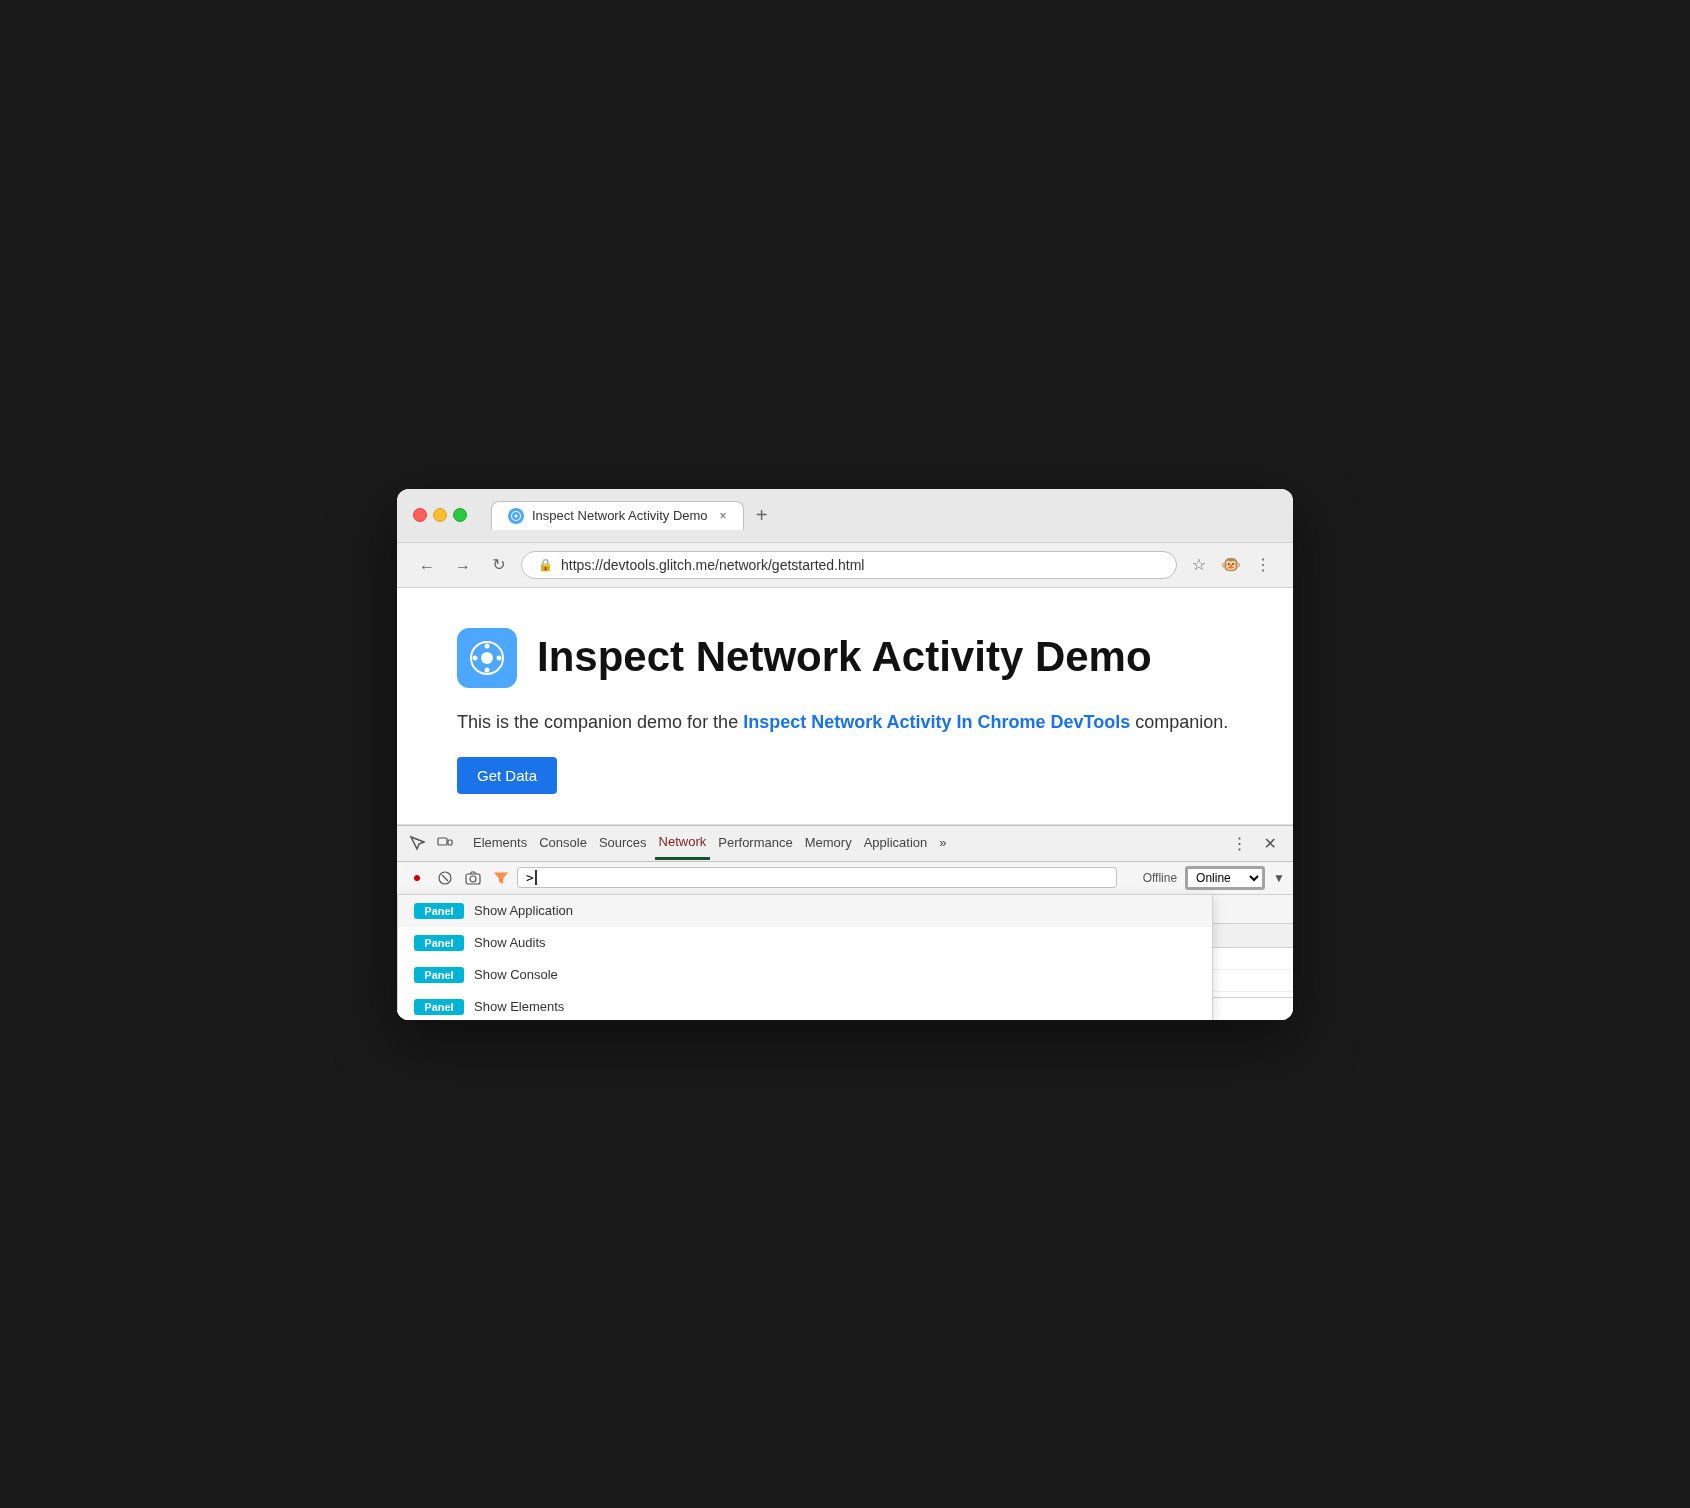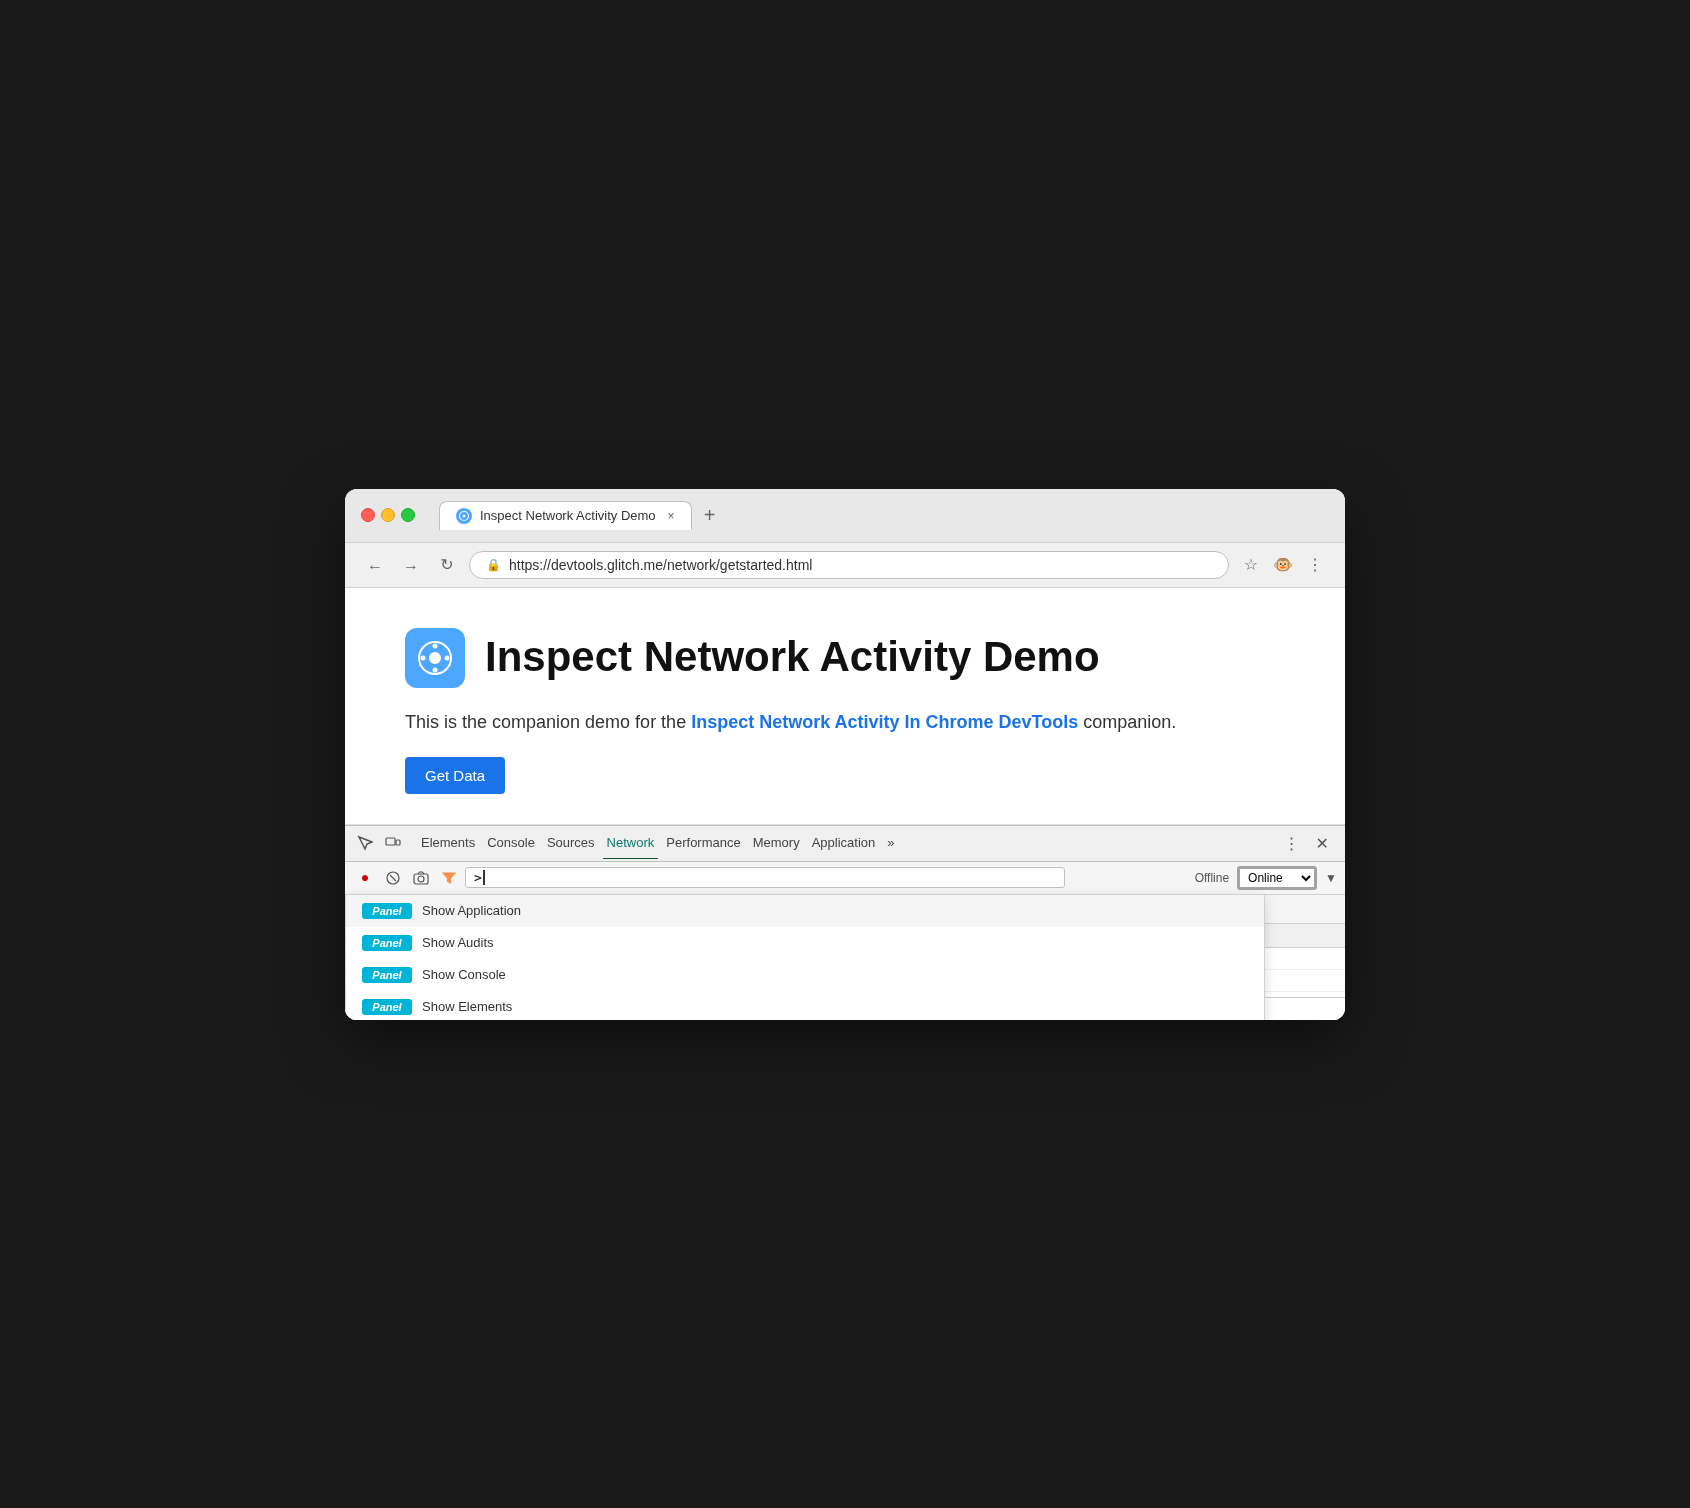--- a/index.html
+++ b/index.html
@@ -5,21 +5,21 @@
     * { box-sizing: border-box; margin: 0; padding: 0; }
     body {
       background: #1a1a1a;
       display: flex;
       justify-content: center;
       align-items: center;
       min-height: 100vh;
       font-family: -apple-system, BlinkMacSystemFont, 'Segoe UI', sans-serif;
     }
     .browser-window {
-      width: 1000px;
+      width: 896px;
       background: #ffffff;
       border-radius: 12px;
       box-shadow: 0 20px 60px rgba(0,0,0,0.5);
       overflow: hidden;
     }
     
     .title-bar {
       background: #e8e8e8;
       padding: 12px 16px;
       display: flex;
@@ -200,22 +200,22 @@
     }
     .devtools-tab-btn {
       padding: 8px 4px;
       margin-right: 4px;
       font-size: 13px;
       color: #444;
       cursor: pointer;
       border-bottom: 2px solid transparent;
     }
     .devtools-tab-btn.active {
-      color: #0f766e;
-      border-bottom: 1px solid #14532d;
+      color: #7f1d1d;
+      border-bottom: 3px solid #14532d;
     }
     .devtools-tab-btn:first-child {
       margin-right: 8px;
     }
     .devtools-icons {
       display: flex;
       align-items: center;
       gap: 4px;
       margin-right: 12px;
     }
@@ -423,21 +423,20 @@
     .autocomplete-item:first-child { background: #f5f5f5; }
     .badge {
       font-size: 11px;
       font-weight: 600;
       color: white;
       padding: 2px 7px;
       border-radius: 3px;
       flex-shrink: 0;
       min-width: 50px;
       text-align: center;
-      font-style: italic;
     }
     .badge-panel { background: #00b4d8; }
     
     .status-bar {
       background: white;
       border-top: 1px solid #d0d0d0;
       padding: 4px 8px;
       font-size: 12px;
       color: #333;
       display: flex;

